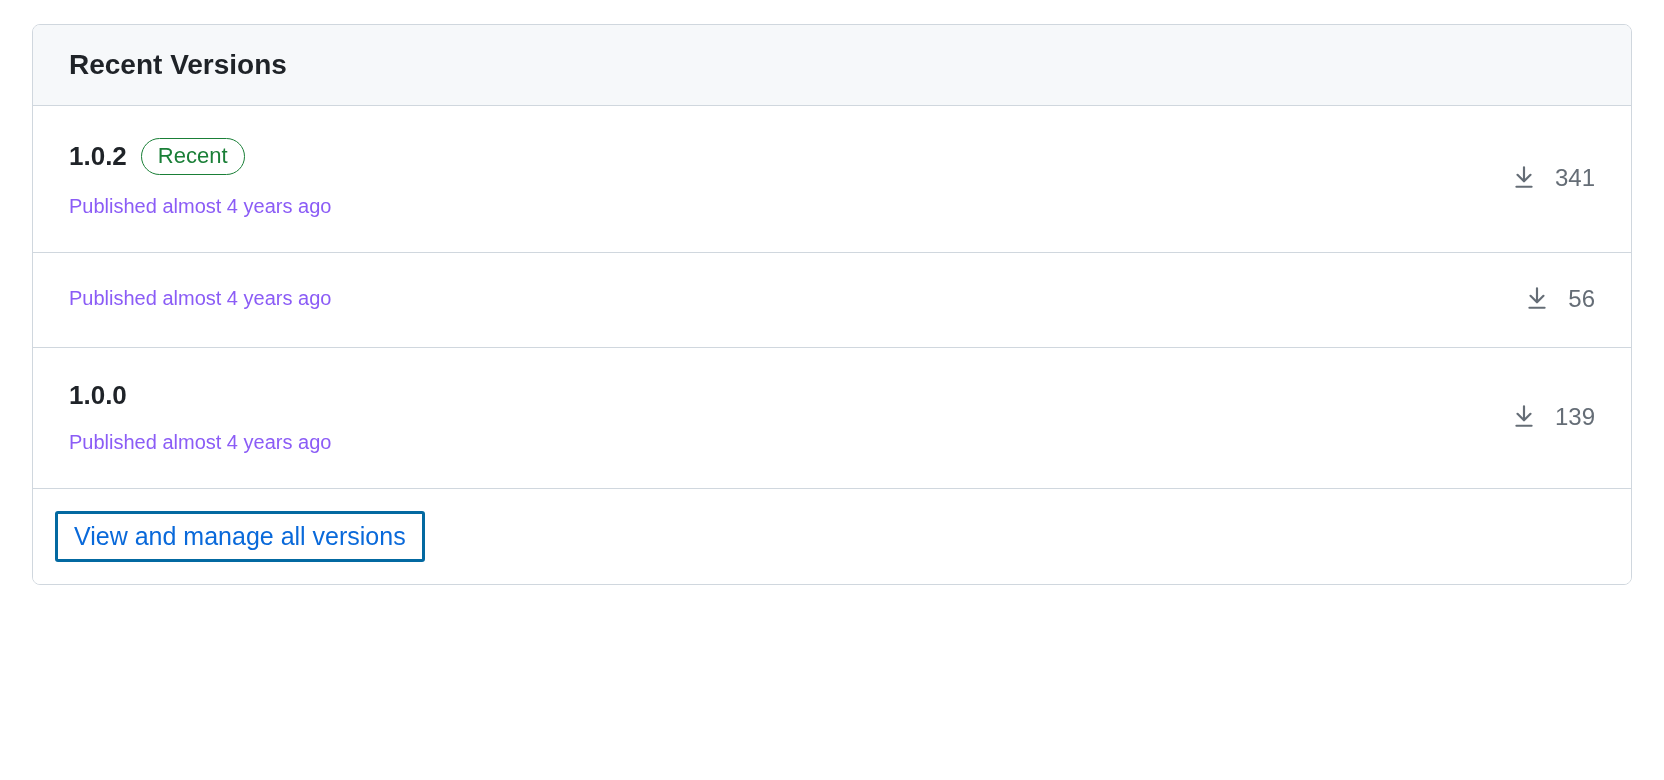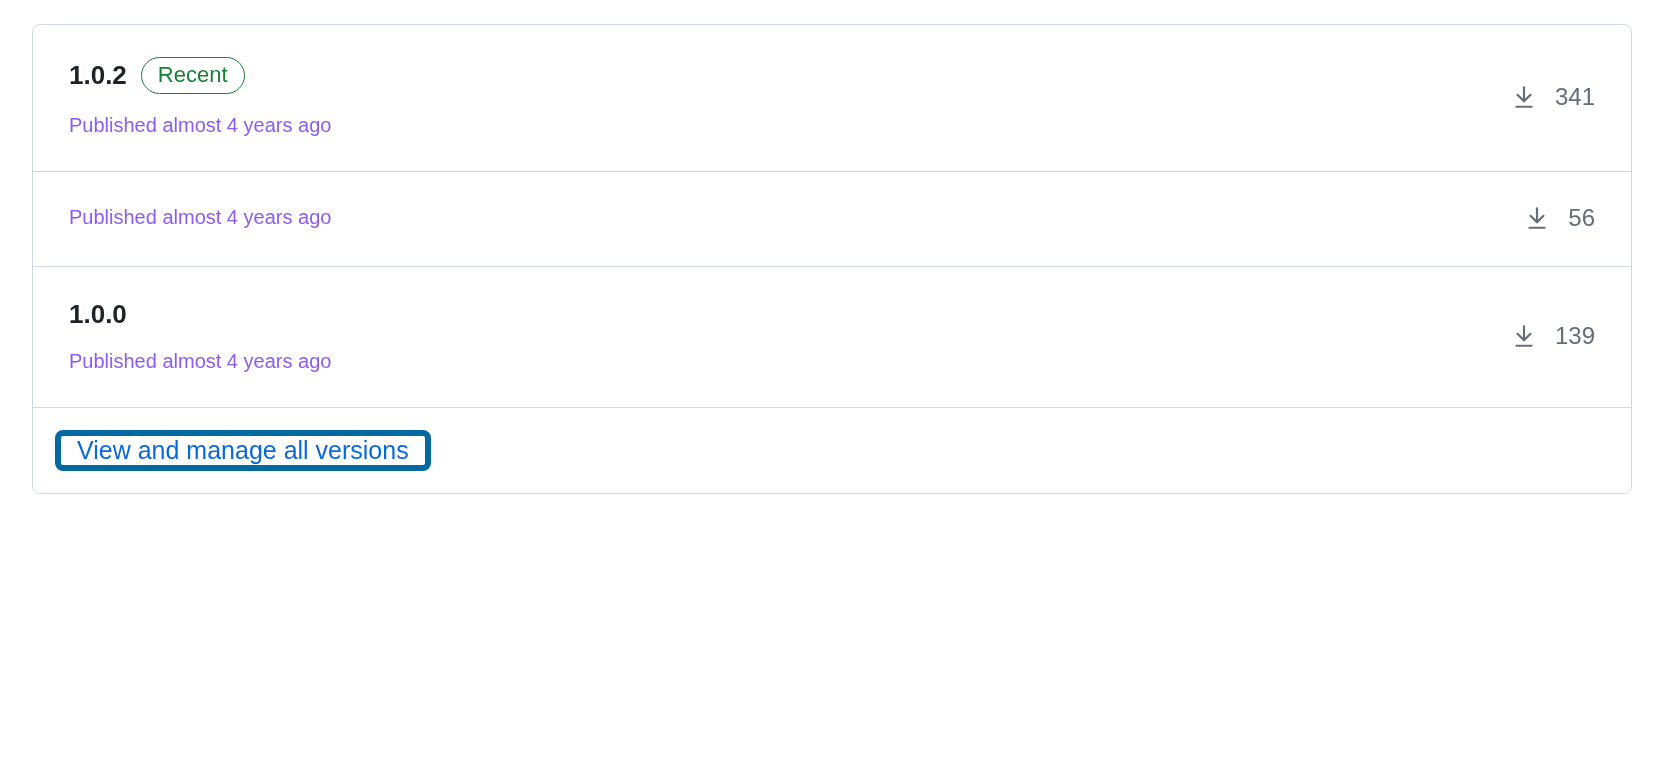--- a/index.html
+++ b/index.html
@@ -58,51 +58,54 @@
       font-size: 22px;
       font-weight: 500;
       line-height: 1.3;
     }
     .version-published {
       font-size: 20px;
       color: #8b5cf6;
     }
     .version-right {
       display: flex;
-      align-items: center;
+      align-items: flex-start;
       gap: 18px;
       color: #656d76;
       font-size: 24px;
     }
     .download-icon {
       width: 26px;
       height: 26px;
       fill: none;
       stroke: #656d76;
       stroke-width: 2;
     }
     .panel-footer {
       padding: 22px 22px;
       background: #ffffff;
     }
     .manage-link {
       display: inline-block;
       color: #0969da;
       font-size: 25px;
       text-decoration: none;
-      border: 6px solid #0369a1;
-      border-radius: 8px;
-      padding: 0 16px;
+      border: 3px solid #0369a1;
+      border-radius: 3px;
+      padding: 8px 16px;
       cursor: pointer;
     }
   </style>
 </head>
 <body>
 
 <div class="panel">
+  <div class="panel-header">
+    <h2 class="panel-title">Recent Versions</h2>
+  </div>
 
   <div class="version-row">
     <div class="version-left">
       <div class="version-top">
         <span class="version-number">1.0.2</span>
         <span class="latest-badge">Recent</span>
       </div>
       <div class="version-published">Published almost 4 years ago</div>
     </div>
     <div class="version-right">

